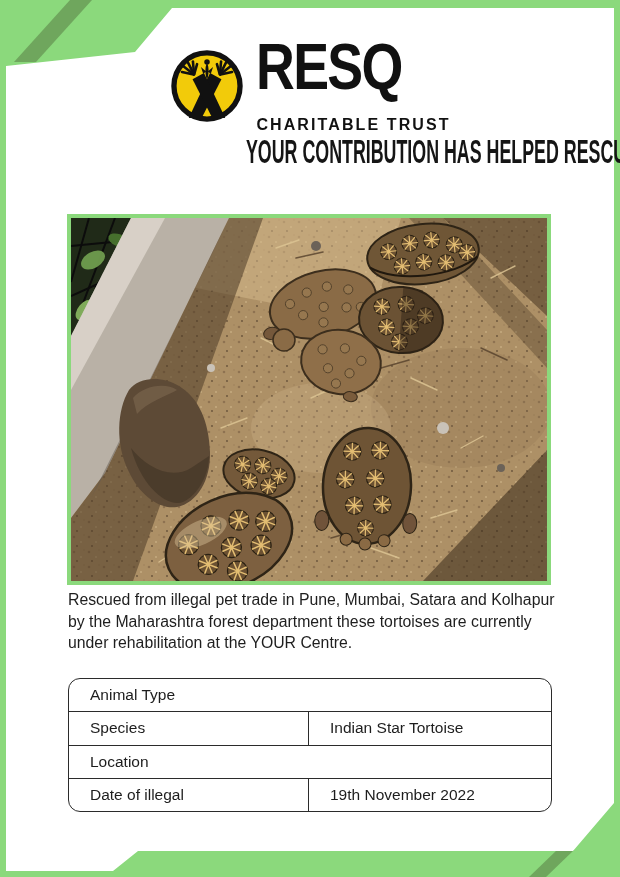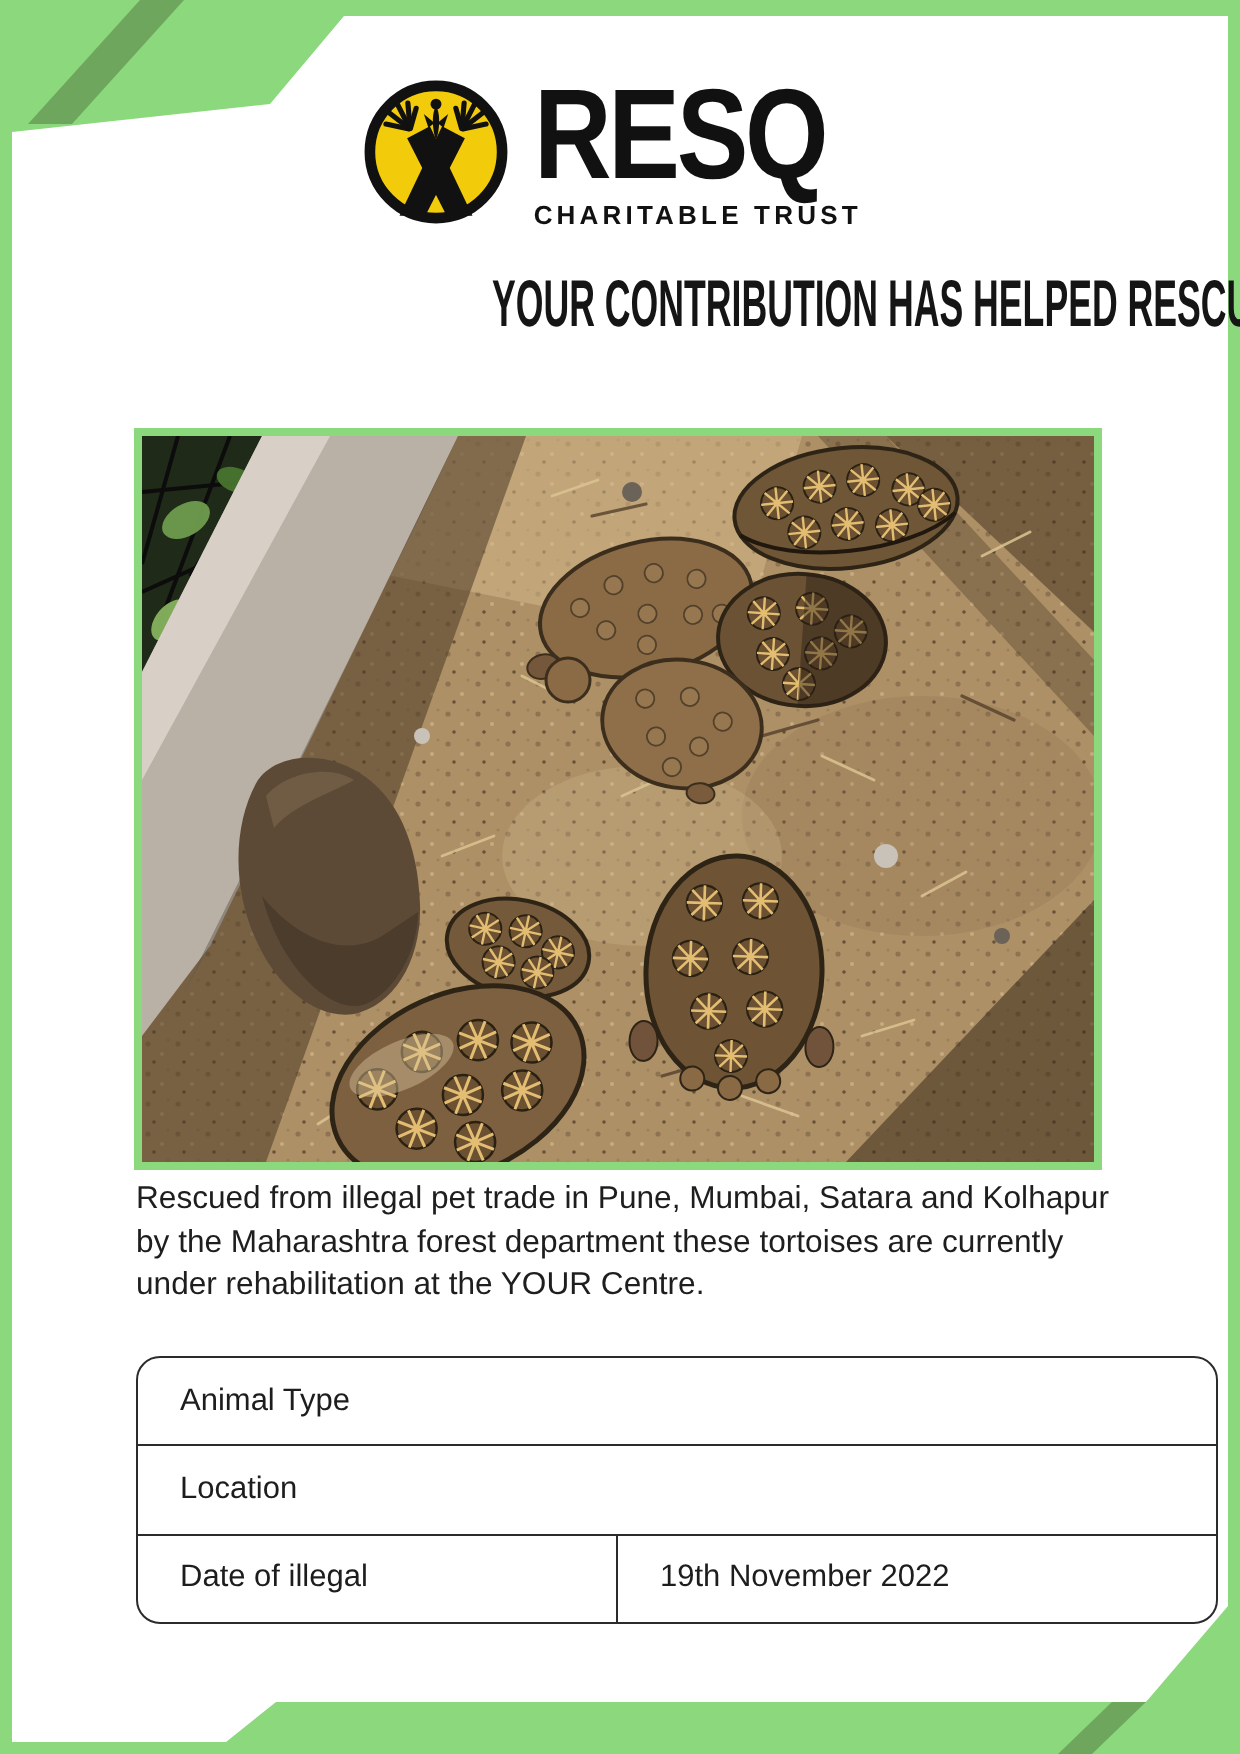--- a/index.html
+++ b/index.html
@@ -25,21 +25,21 @@
     position:absolute;top:38px;left:0;width:100%;
     display:flex;justify-content:center;align-items:center;gap:11px;
   }
   .badge{width:76px;height:76px;flex:0 0 auto;}
   .logo-text{display:flex;flex-direction:column;align-items:flex-start;}
   .brand{
     font-size:64px;font-weight:bold;line-height:0.92;color:#111;
     letter-spacing:-2px;transform:scaleX(0.84);transform-origin:left center;
   }
   .brand-sub{
-    font-size:13px;font-weight:bold;color:#111;letter-spacing:2.1px;margin-top:3px;
+    font-size:16px;font-weight:bold;color:#111;letter-spacing:2.1px;margin-top:19px;
   }
 
   
   .headline-wrap{position:absolute;top:133px;left:0;width:100%;text-align:center;white-space:nowrap;}
   .headline{
     display:inline-block;font-size:33px;font-weight:bold;color:#151515;
     letter-spacing:0;transform:scaleX(0.54);transform-origin:center;
   }
 
   
@@ -50,21 +50,21 @@
   .photo svg{display:block;width:476px;height:363px;}
 
   
   .description{
     position:absolute;left:68px;top:589px;width:504px;
     font-size:15.8px;line-height:21.6px;color:#1e1e1e;
   }
 
   
   .details-table{
-    position:absolute;left:68px;top:678px;width:541px;height:134px;
+    position:absolute;left:68px;top:678px;width:484px;height:134px;
     border:1.6px solid #2b2b2b;border-radius:12px;overflow:hidden;
     display:flex;flex-direction:column;background:#fff;box-sizing:border-box;
   }
   .trow{flex:1;display:flex;border-bottom:1.4px solid #2b2b2b;}
   .trow:last-child{border-bottom:none;}
   .tcell{display:flex;align-items:center;font-size:15.5px;color:#1d1d1d;}
   .tlabel{width:239px;padding-left:21px;box-sizing:border-box;}
   .tvalue{flex:1;border-left:1.4px solid #2b2b2b;padding-left:21px;}
 </style>
 </head>
@@ -287,20 +287,24 @@
     </svg>
   </div>
 
   <div class="description">Rescued from illegal pet trade in Pune, Mumbai, Satara and Kolhapur by the Maharashtra forest department these tortoises are currently under rehabilitation at the YOUR Centre.</div>
 
   <div class="details-table">
     <div class="trow">
       <div class="tcell tlabel">Animal Type</div>
     </div>
     <div class="trow">
+      <div class="tcell tlabel">Species</div>
+      <div class="tcell tvalue">Indian Star Tortoise</div>
+    </div>
+    <div class="trow">
       <div class="tcell tlabel">Location</div>
     </div>
     <div class="trow">
       <div class="tcell tlabel">Date of illegal</div>
       <div class="tcell tvalue">19th November 2022</div>
     </div>
   </div>
 
 </div>
 

